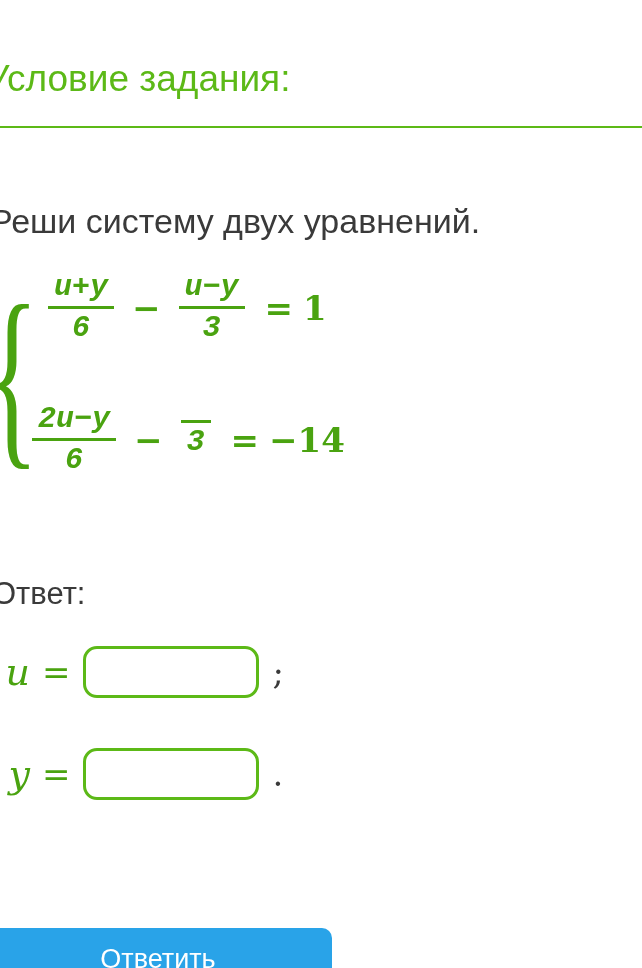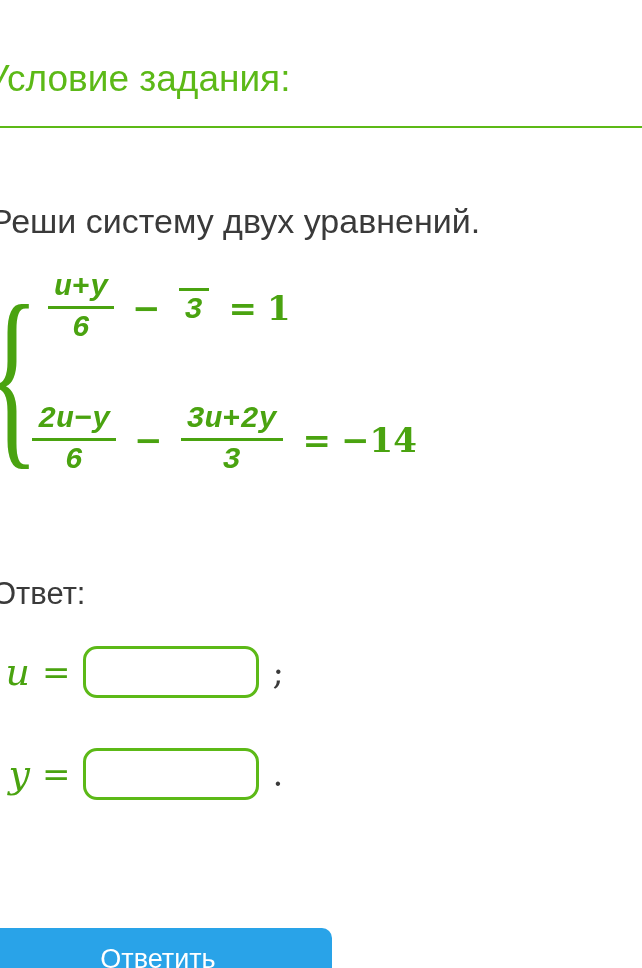--- a/index.html
+++ b/index.html
@@ -210,36 +210,36 @@
     <div class="brace">{</div>
 
     <div class="eqrow first">
       <span class="frac">
         <span class="num">u+y</span>
         <span class="bar"></span>
         <span class="den">6</span>
       </span>
       <span class="op">−</span>
       <span class="frac">
+        <span class="num">u−y</span>
         <span class="bar"></span>
         <span class="den">3</span>
       </span>
       <span class="eqsign">=</span>
       <span class="rhs">1</span>
     </div>
 
     <div class="eqrow second">
       <span class="frac">
         <span class="num">2u−y</span>
         <span class="bar"></span>
         <span class="den">6</span>
       </span>
       <span class="op">−</span>
       <span class="frac">
-        <span class="num">3u+2y</span>
         <span class="bar"></span>
         <span class="den">3</span>
       </span>
       <span class="eqsign">=</span>
       <span class="rhs">−14</span>
     </div>
   </div>
 
   <div class="answer-label">Ответ:</div>
 

